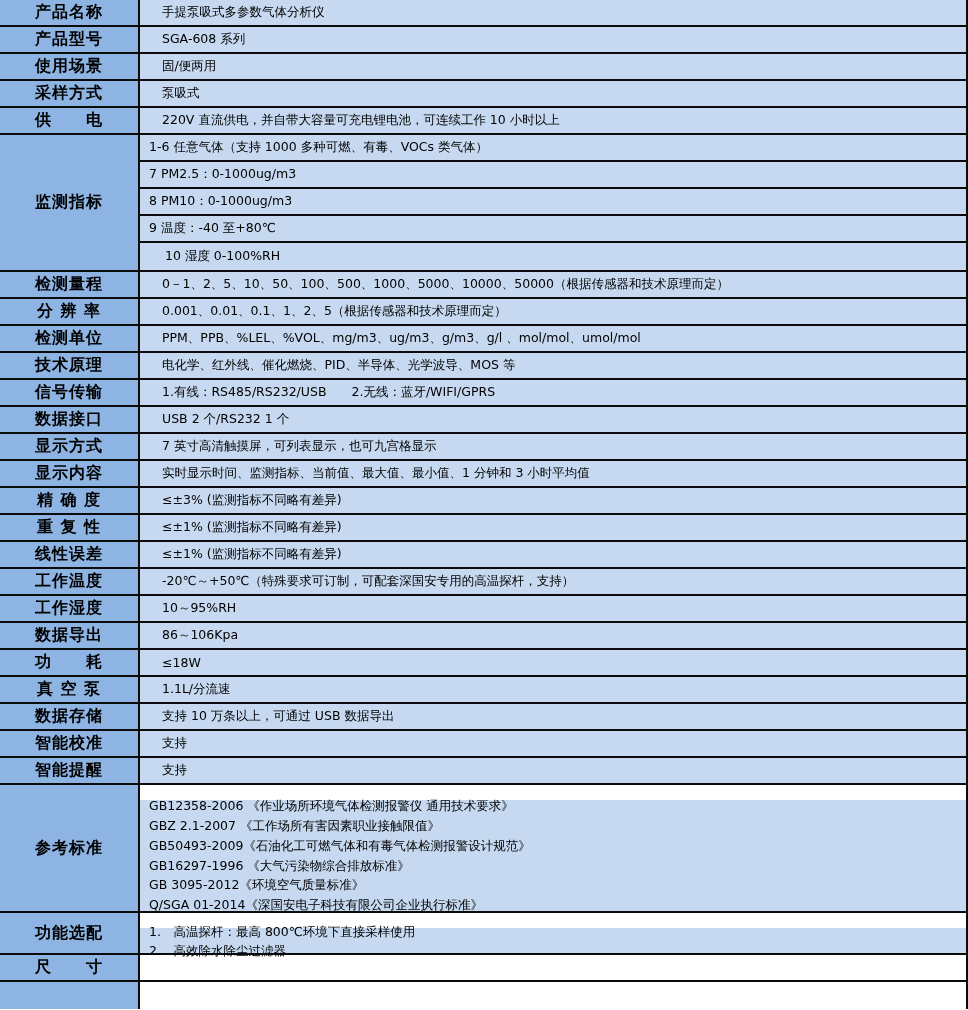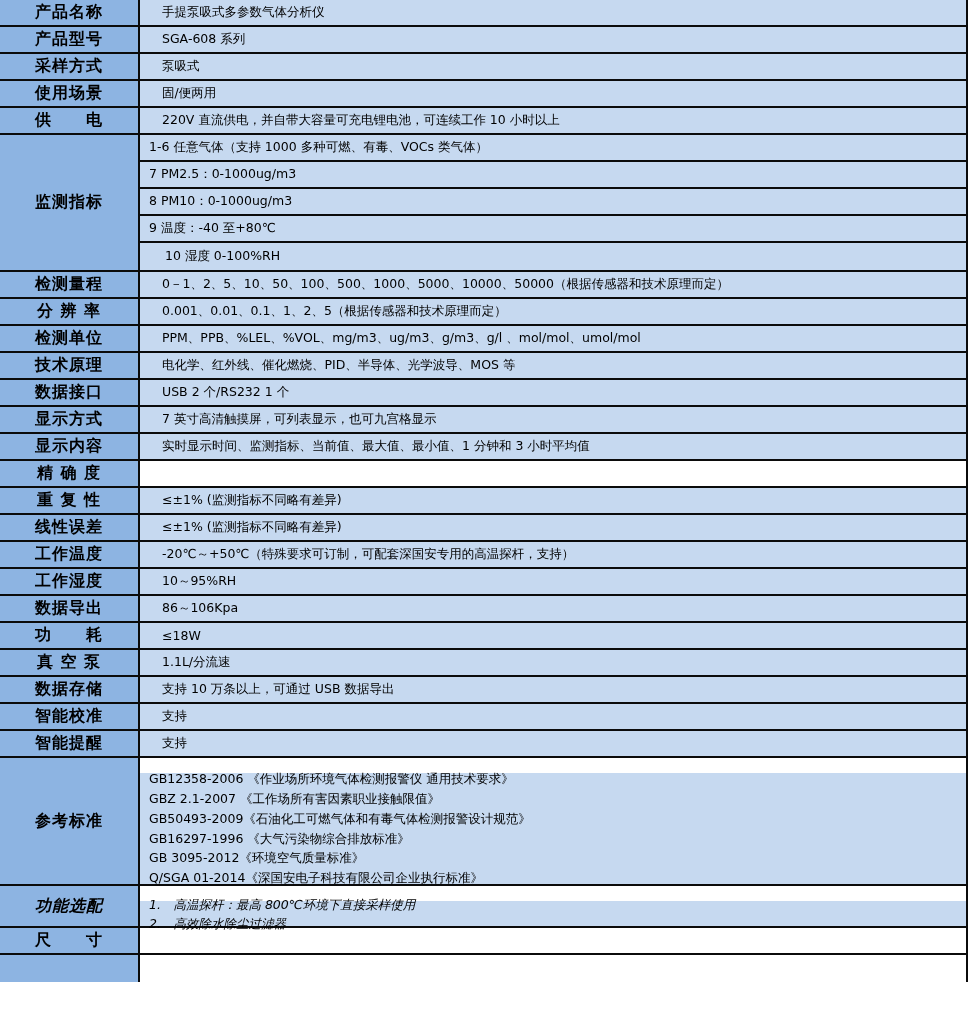--- a/index.html
+++ b/index.html
@@ -61,21 +61,21 @@
   .subrow:last-child { border-bottom: none; margin-left: 16px; }
   .cell.value.multi {
     flex-direction: column;
     align-items: flex-start;
     justify-content: center;
     padding: 4px 9px;
     margin-top: 15px;
   }
   .row.standards { height: 128px; }
   .row.standards .line { line-height: 19.7px; white-space: nowrap; }
-  .row.options { height: 42px; font-style: italic; }
+  .row.options { height: 42px; }
   .row.options .line { line-height: 19px; white-space: nowrap; }
   .cell.value span { white-space: nowrap; }
 </style>
 </head>
 <body>
 
 <div class="spec-table">
 
   <div class="row single">
     <div class="cell label">
@@ -90,38 +90,38 @@
     <div class="cell label">
         <span>产品型号</span>
       </div>
     <div class="cell value">
         <span>SGA-608 系列</span>
       </div>
   </div>
 
   <div class="row single">
     <div class="cell label">
+        <span>使用场景</span>
+      </div>
+    <div class="cell value">
+        <span>固/便两用</span>
+      </div>
+  </div>
+
+  <div class="row single">
+    <div class="cell label">
         <span>采样方式</span>
       </div>
     <div class="cell value">
         <span>泵吸式</span>
       </div>
   </div>
 
   <div class="row single">
     <div class="cell label">
-        <span>使用场景</span>
-      </div>
-    <div class="cell value">
-        <span>固/便两用</span>
-      </div>
-  </div>
-
-  <div class="row single">
-    <div class="cell label">
         <span>供　　电</span>
       </div>
     <div class="cell value">
         <span>220V 直流供电，并自带大容量可充电锂电池，可连续工作 10 小时以上</span>
       </div>
   </div>
 
   <div class="row group">
     <div class="cell label">
         <span>监测指标</span>
@@ -174,20 +174,28 @@
 
   <div class="row single">
     <div class="cell label">
         <span>技术原理</span>
       </div>
     <div class="cell value">
         <span>电化学、红外线、催化燃烧、PID、半导体、光学波导、MOS 等</span>
       </div>
   </div>
 
+  <div class="row single">
+    <div class="cell label">
+        <span>信号传输</span>
+      </div>
+    <div class="cell value">
+        <span>1.有线：RS485/RS232/USB　　2.无线：蓝牙/WIFI/GPRS</span>
+      </div>
+  </div>
 
   <div class="row single">
     <div class="cell label">
         <span>数据接口</span>
       </div>
     <div class="cell value">
         <span>USB 2 个/RS232 1 个</span>
       </div>
   </div>
 
@@ -205,20 +213,23 @@
         <span>显示内容</span>
       </div>
     <div class="cell value">
         <span>实时显示时间、监测指标、当前值、最大值、最小值、1 分钟和 3 小时平均值</span>
       </div>
   </div>
 
   <div class="row single">
     <div class="cell label">
         <span>精 确 度</span>
+      </div>
+    <div class="cell value">
+        <span>≤±3% (监测指标不同略有差异)</span>
       </div>
   </div>
 
   <div class="row single">
     <div class="cell label">
         <span>重 复 性</span>
       </div>
     <div class="cell value">
         <span>≤±1% (监测指标不同略有差异)</span>
       </div>

